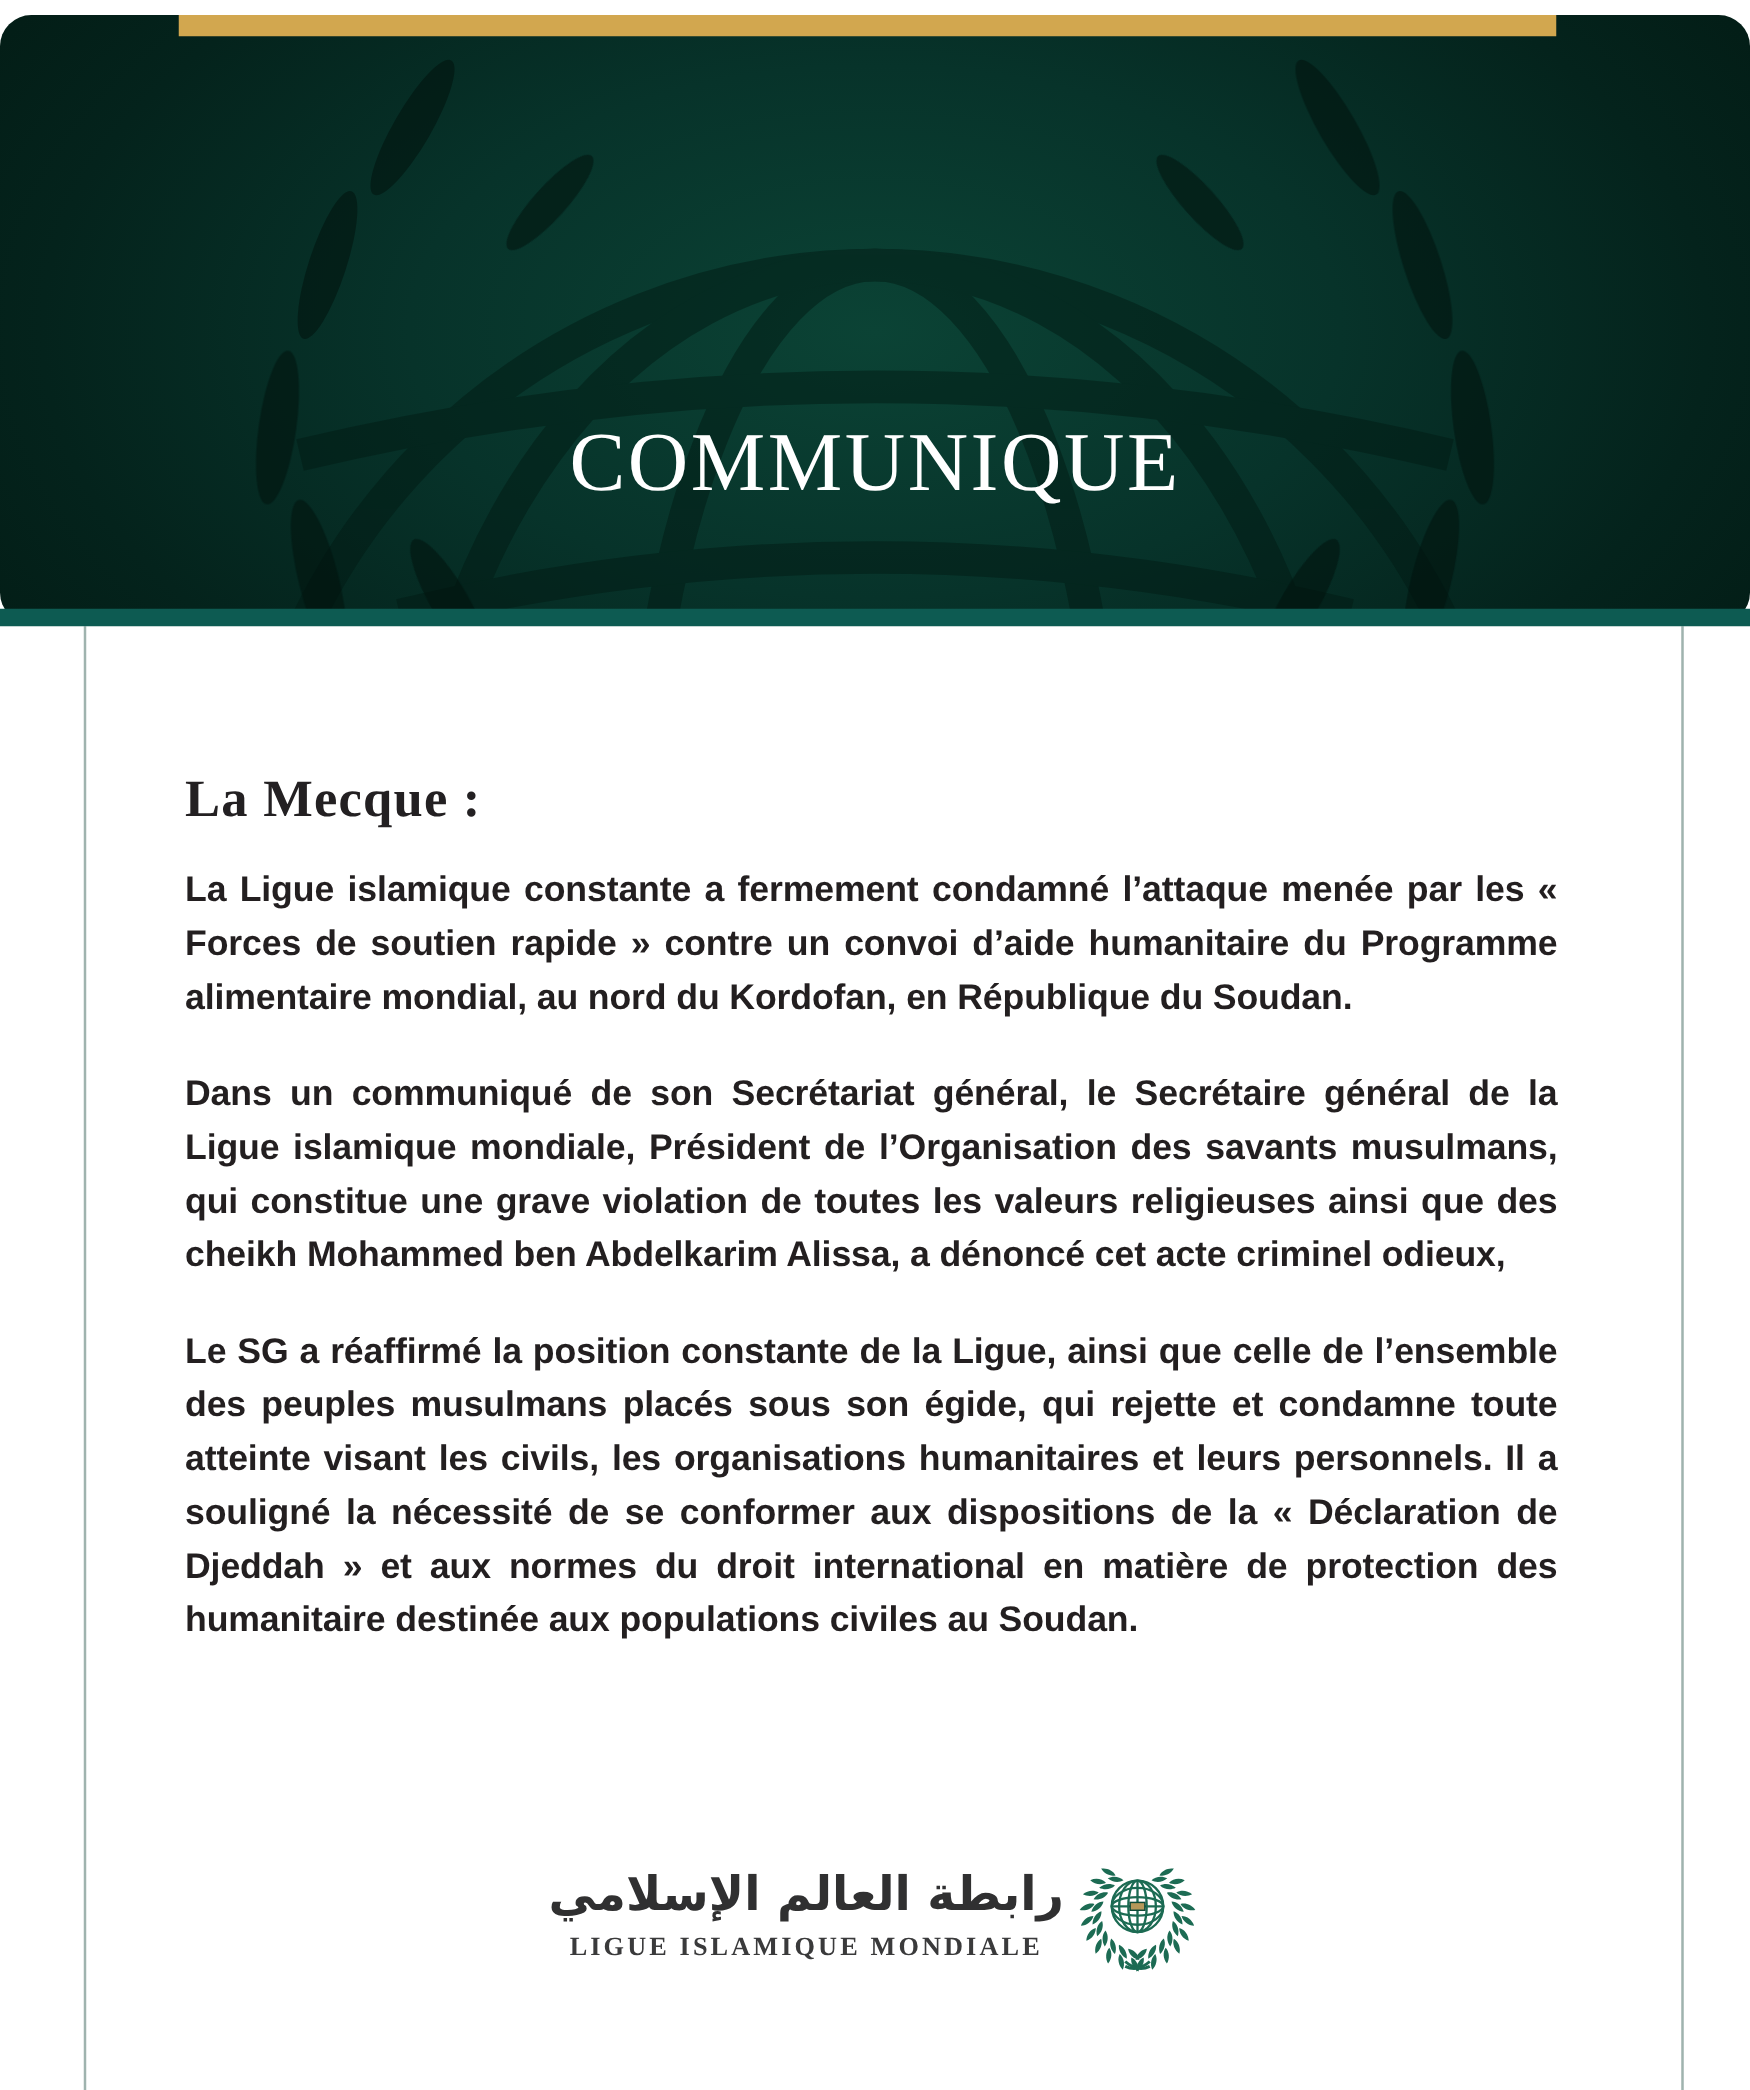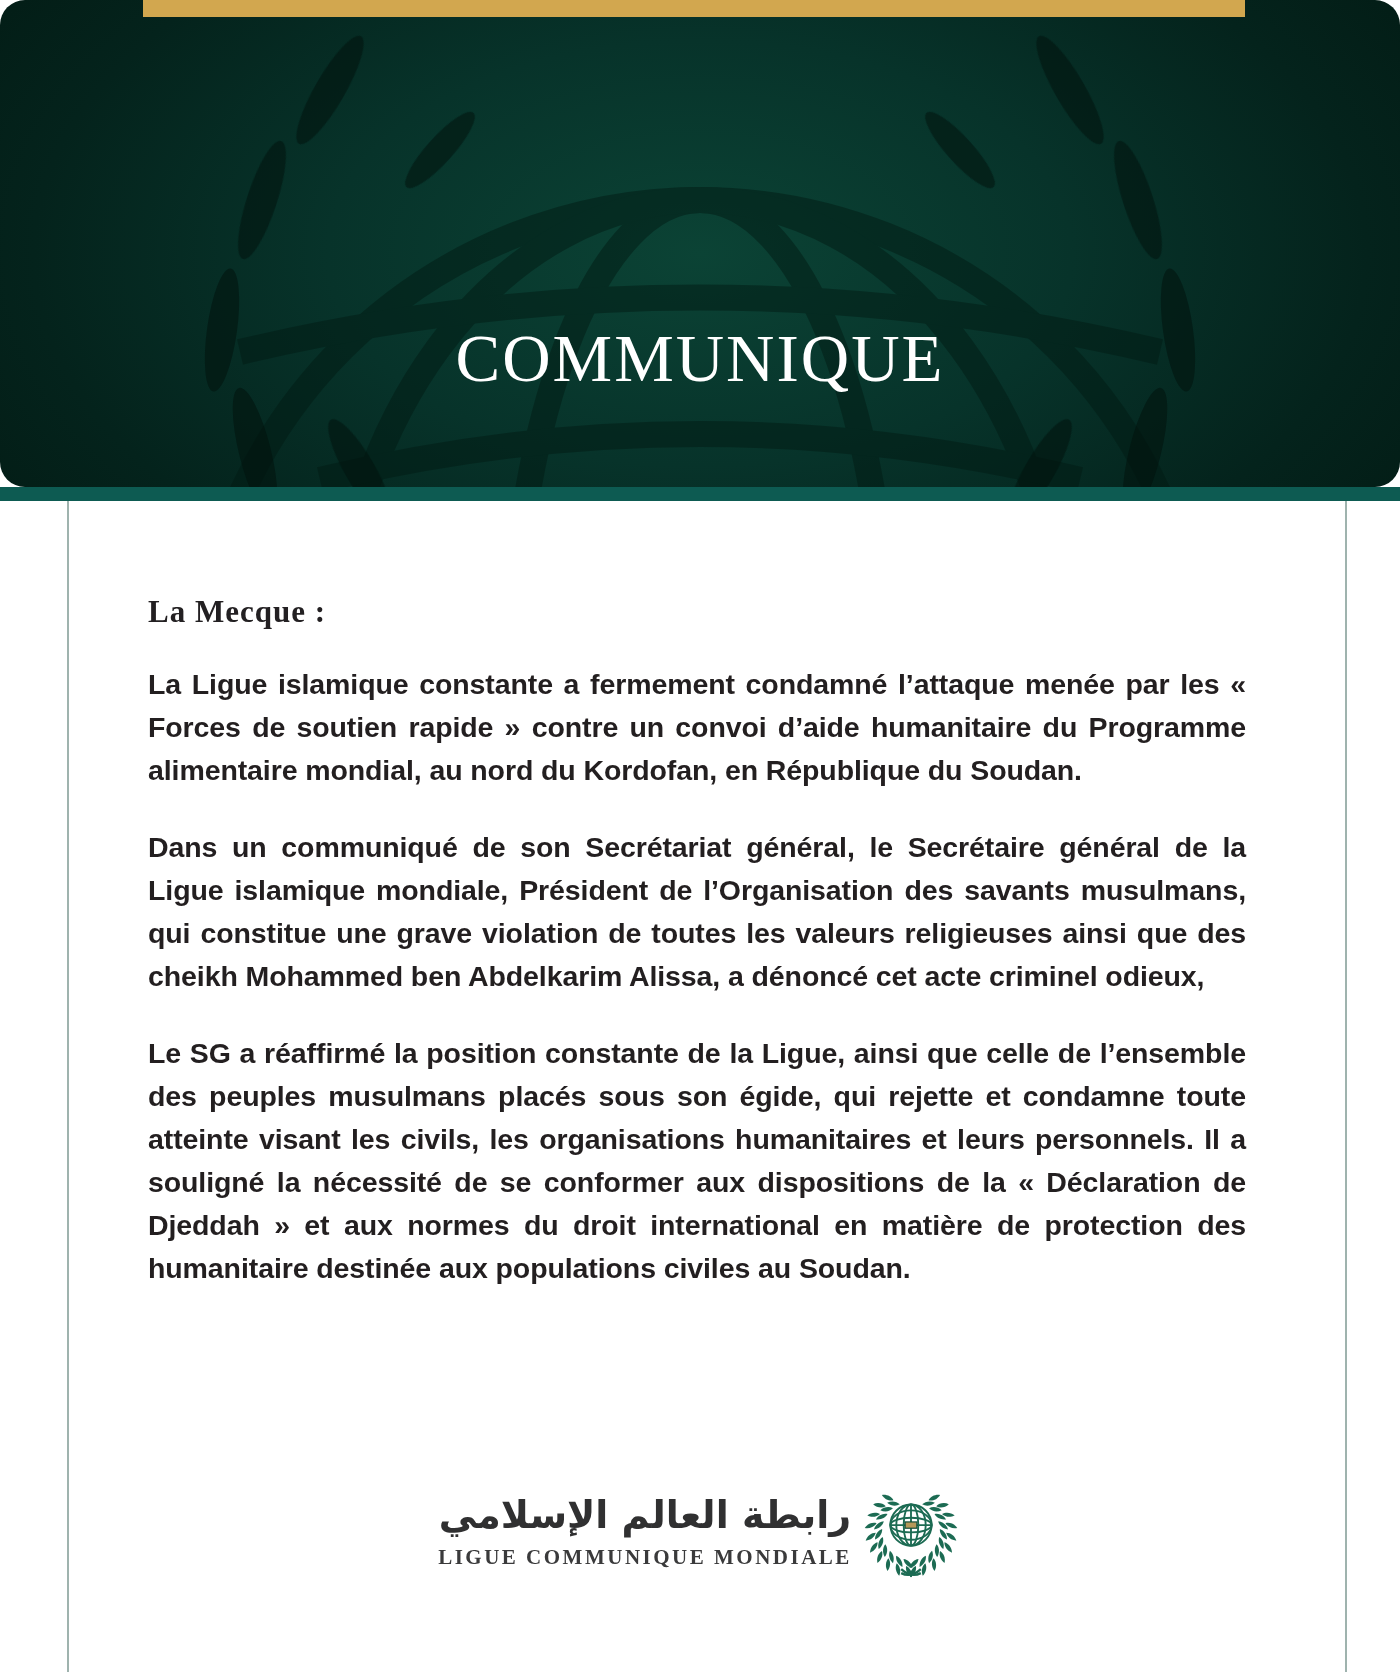--- a/index.html
+++ b/index.html
@@ -13,21 +13,21 @@
   html,body{margin:0;padding:0;}
   .page{
     position:relative;
     width:1400px;height:1672px;
     background:#ffffff;
     overflow:hidden;
     font-family:"Liberation Sans", sans-serif;
   }
   
   .header{
-    position:absolute;top:0;left:0;width:1400px;height:487px;
+    position:absolute;top:12px;left:0;width:1400px;height:487px;
     background:
       radial-gradient(ellipse 980px 560px at 50% 52%, #0B4335 0%, #07332A 38%, #04231C 68%, #021811 100%);
     border-radius: 25px;
   }
   .header-art{position:absolute;top:0;left:0;width:1400px;height:487px;display:block;}
   .gold-bar{
     position:absolute;top:0;left:143px;width:1102px;height:17px;
     background:var(--gold,#D2A74F);
   }
   .header-title{
@@ -45,23 +45,23 @@
   
   .card-line{position:absolute;top:501px;bottom:0;width:2px;background:var(--card_line,#9FB3AE);}
   .card-line.left{left:67px;}
   .card-line.right{left:1345px;}
   
   .doc{
     position:absolute;left:148px;top:501px;width:1098px;
     color:var(--text,#231F20);
   }
   .dateline{
-    margin-top:88px;
+    margin-top:116px;
     font-family:"Liberation Serif", serif;
-    font-weight:700;font-size:31px;line-height:46px;
+    font-weight:700;font-size:42px;line-height:46px;
     letter-spacing:1px;
     color:#232022;
   }
   .para{margin-top:34px;font-size:28.5px;font-weight:700;line-height:43px;letter-spacing:-0.1px;}
   .para.first{margin-top:28px;}
   .para .line{text-align:justify;text-align-last:justify;}
   .para .line:last-child{text-align-last:left;}
   
   .logo-row{
     position:absolute;left:0;top:1478px;width:1400px;
@@ -145,21 +145,21 @@
         <div class="line">atteinte visant les civils, les organisations humanitaires et leurs personnels. Il a</div>
         <div class="line">souligné la nécessité de se conformer aux dispositions de la « Déclaration de</div>
         <div class="line">Djeddah » et aux normes du droit international en matière de protection des</div>
         <div class="line">humanitaire destinée aux populations civiles au Soudan.</div>
       </div>
   </div>
 
   <div class="logo-row">
     <div class="logo-text-block">
       <div class="logo-arabic">رابطة العالم الإسلامي</div>
-      <div class="logo-caption">LIGUE COMMUNIQUE MONDIALE</div>
+      <div class="logo-caption">LIGUE ISLAMIQUE MONDIALE</div>
     </div>
     <svg class="emblem" viewBox="0 0 104 104" aria-hidden="true">
       <defs>
         <path id="leaf" d="M0 0 C 2.8 -3.5 2.8 -9 0 -13 C -2.8 -9 -2.8 -3.5 0 0 Z"></path>
       </defs>
 
       <g id="wreath" fill="#1C6B53">
           <use href="#leaf" transform="rotate(-172 52 54) translate(52 18) rotate(-35)"></use>
           <use href="#leaf" transform="rotate(-165 52 54) translate(52 24.5) rotate(-60)"></use>
           <use href="#leaf" transform="rotate(-156.2 52 54) translate(52 18) rotate(-35)"></use>

